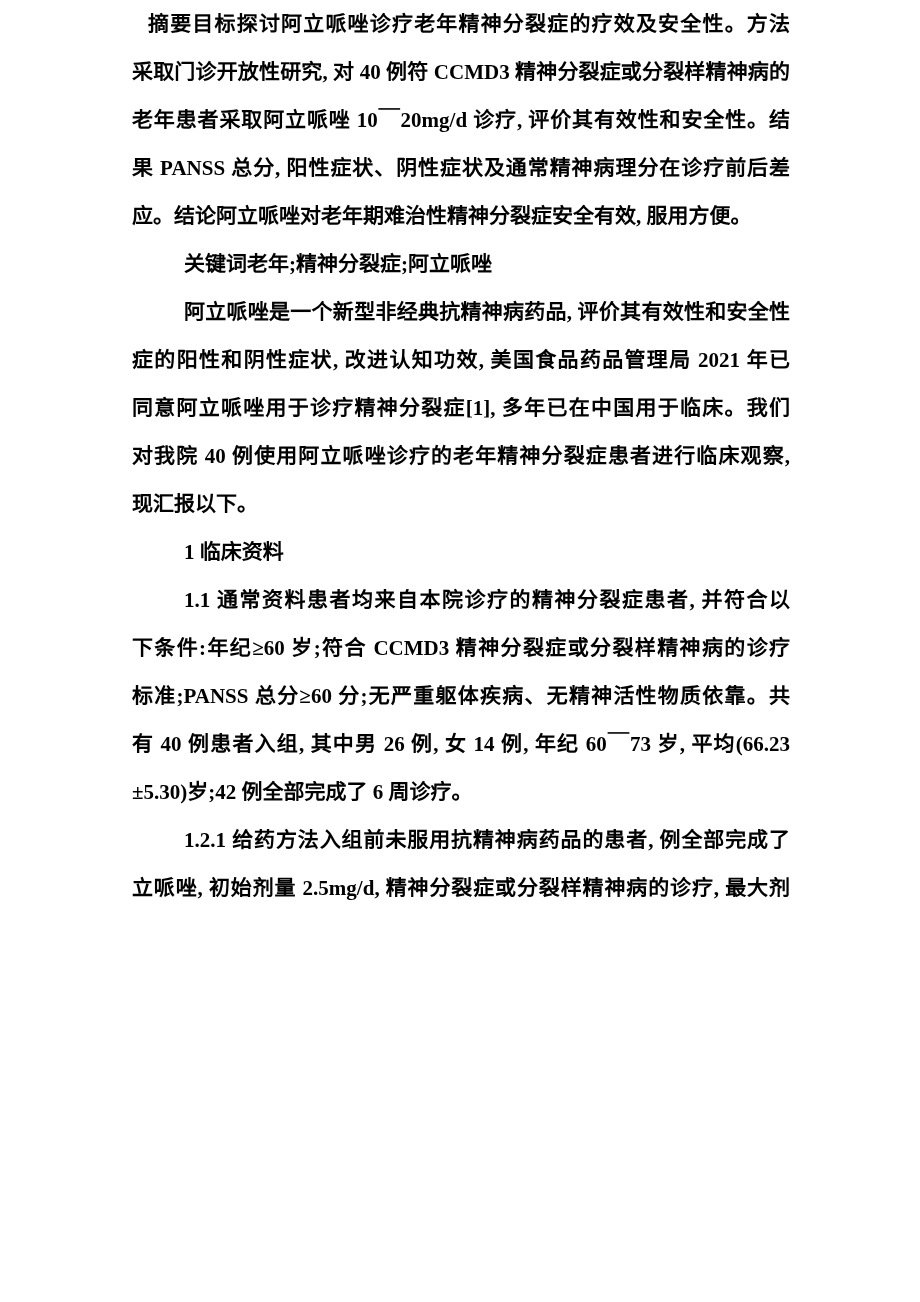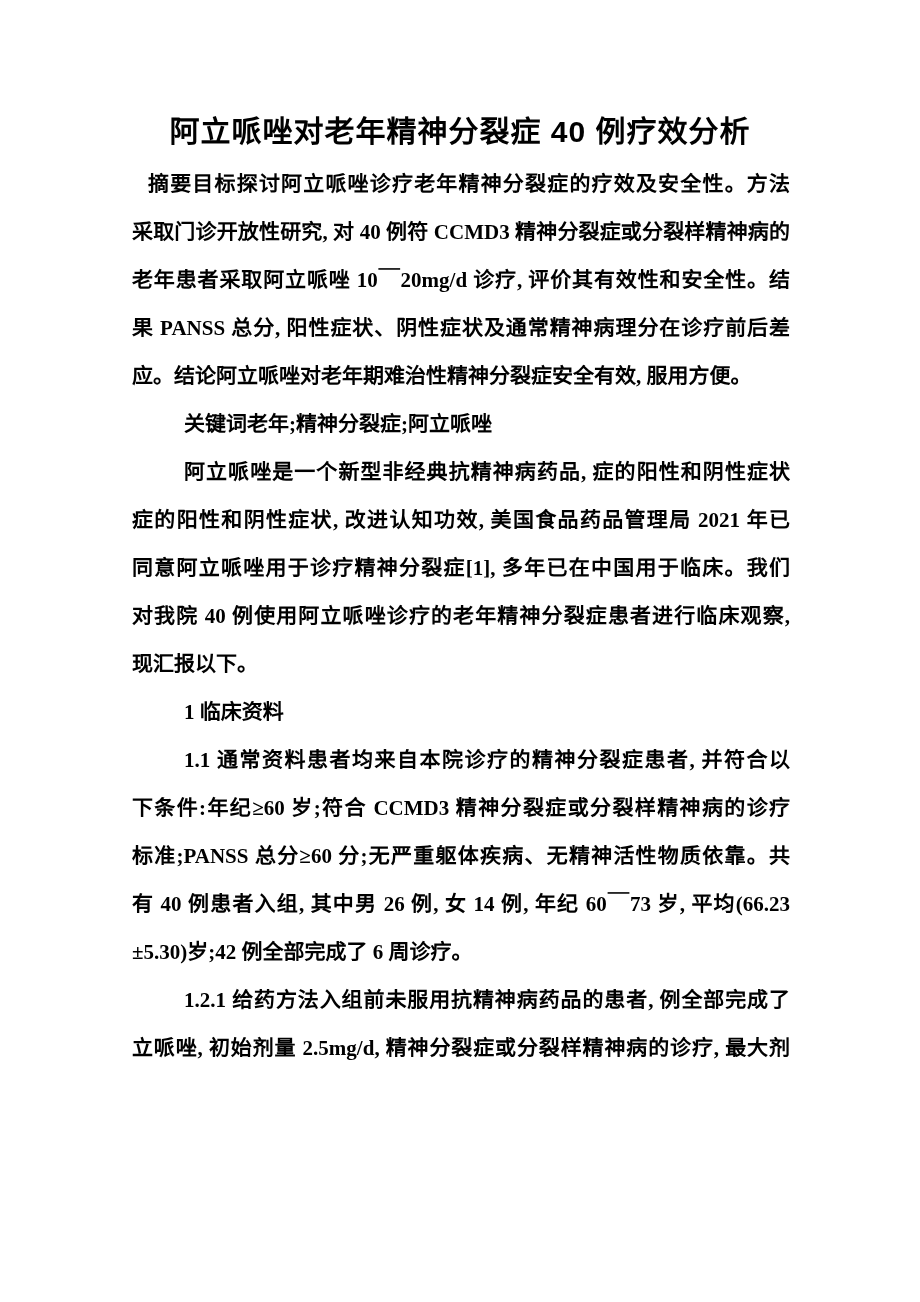--- a/index.html
+++ b/index.html
@@ -45,29 +45,28 @@
     text-align: justify;
     text-align-last: justify;
   }
   .line.indent-1 { padding-left: 16px; }
   .line.indent-2 { padding-left: 52px; }
 </style>
 </head>
 <body>
 
 <div class="page">
-  <h1 class="doc-title">阿立哌唑对老年精神分裂症 40 例疗效分析</h1>
   <div class="doc-body">
       <div class="line indent-1 justify">摘要目标探讨阿立哌唑诊疗老年精神分裂症的疗效及安全性。方法</div>
       <div class="line justify">采取门诊开放性研究, 对 40 例符 CCMD3 精神分裂症或分裂样精神病的</div>
       <div class="line justify">老年患者采取阿立哌唑 10￣20mg/d 诊疗, 评价其有效性和安全性。结</div>
       <div class="line justify">果 PANSS 总分, 阳性症状、阴性症状及通常精神病理分在诊疗前后差</div>
       <div class="line">应。结论阿立哌唑对老年期难治性精神分裂症安全有效, 服用方便。</div>
       <div class="line indent-2">关键词老年;精神分裂症;阿立哌唑</div>
-      <div class="line indent-2 justify">阿立哌唑是一个新型非经典抗精神病药品, 症的阳性和阴性症状</div>
+      <div class="line indent-2 justify">阿立哌唑是一个新型非经典抗精神病药品, 评价其有效性和安全性</div>
       <div class="line justify">症的阳性和阴性症状, 改进认知功效, 美国食品药品管理局 2021 年已</div>
       <div class="line justify">同意阿立哌唑用于诊疗精神分裂症[1], 多年已在中国用于临床。我们</div>
       <div class="line justify">对我院 40 例使用阿立哌唑诊疗的老年精神分裂症患者进行临床观察,</div>
       <div class="line">现汇报以下。</div>
       <div class="line indent-2">1 临床资料</div>
       <div class="line indent-2 justify">1.1 通常资料患者均来自本院诊疗的精神分裂症患者, 并符合以</div>
       <div class="line justify">下条件:年纪≥60 岁;符合 CCMD3 精神分裂症或分裂样精神病的诊疗</div>
       <div class="line justify">标准;PANSS 总分≥60 分;无严重躯体疾病、无精神活性物质依靠。共</div>
       <div class="line justify">有 40 例患者入组, 其中男 26 例, 女 14 例, 年纪 60￣73 岁, 平均(66.23</div>
       <div class="line">±5.30)岁;42 例全部完成了 6 周诊疗。</div>

